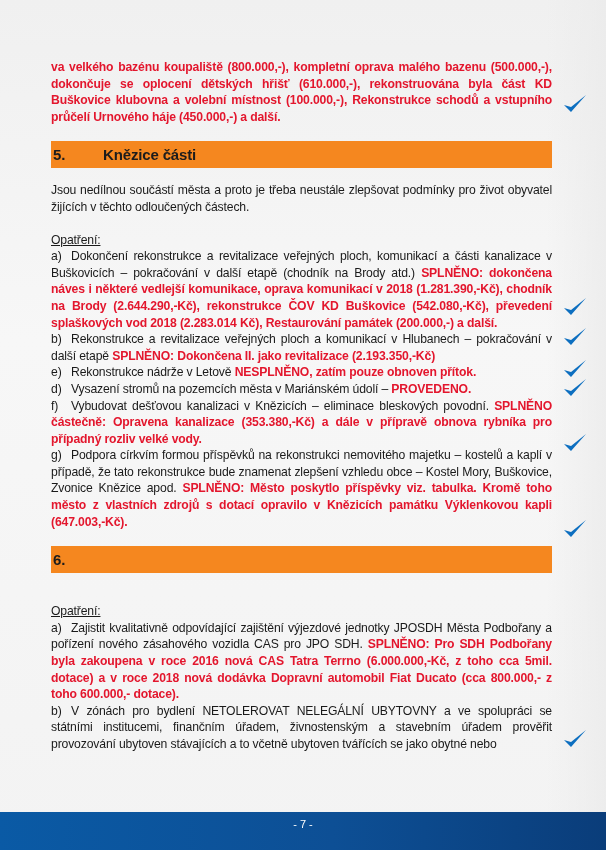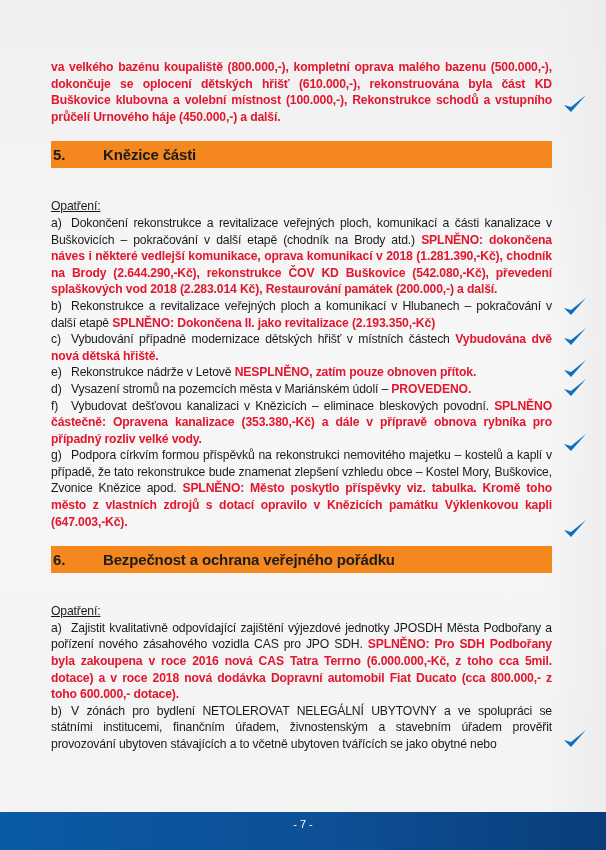--- a/index.html
+++ b/index.html
@@ -53,36 +53,35 @@
   <p class="red">va velkého bazénu koupaliště (800.000,-),  kompletní oprava malého bazenu (500.000,-), dokončuje se oplocení dětských hřišť (610.000,-), rekonstruována byla část KD Buškovice klubovna a volební místnost (100.000,-), Rekonstrukce schodů a vstupního průčelí Urnového háje (450.000,-) a další.</p>
 
   <div class="gap-m"></div>
 
   <div class="heading">
     <span class="num">5.</span>
     <span class="title">Knězice části</span>
   </div>
 
   <div class="gap-s"></div>
+  <p>Jsou nedílnou součástí města a proto je třeba neustále zlepšovat podmínky pro život obyvatel žijících v těchto odloučených částech.</p>
   <div class="gap-m"></div>
   <p><span class="opat">Opatření:</span></p>
 
   <p><span class="item-letter">a)</span><span>Dokončení rekonstrukce a revitalizace veřejných ploch, komunikací a části kanalizace v Buškovicích – pokračování v další etapě (chodník na Brody atd.) </span><span class="red">SPLNĚNO: dokončena náves i některé vedlejší komunikace, oprava komunikací v 2018 (1.281.390,-Kč), chodník na Brody (2.644.290,-Kč), rekonstrukce ČOV KD Buškovice (542.080,-Kč), převedení splaškových vod 2018 (2.283.014 Kč), Restaurování památek (200.000,-) a další.</span></p>
   <p><span class="item-letter">b)</span><span>Rekonstrukce a revitalizace veřejných ploch a komunikací v Hlubanech – pokračování v další etapě </span><span class="red">SPLNĚNO:  Dokončena II. jako revitalizace (2.193.350,-Kč)</span></p>
-  <p><span class="item-letter">c)</span><span>Vybudování případně modernizace dětských hřišť v místních částech </span><span class="red">Vybudována dvě nová dětská hřiště.</span></p>
   <p><span class="item-letter">e)</span><span>Rekonstrukce nádrže  v Letově </span><span class="red">NESPLNĚNO, zatím pouze obnoven přítok.</span></p>
   <p><span class="item-letter">d)</span><span>Vysazení stromů na pozemcích města v Mariánském údolí – </span><span class="red">PROVEDENO.</span></p>
   <p><span class="item-letter">f)</span><span>Vybudovat dešťovou kanalizaci v Knězicích – eliminace bleskových povodní. </span><span class="red">SPLNĚNO částečně: Opravena kanalizace (353.380,-Kč) a dále v přípravě obnova rybníka pro případný rozliv velké vody.</span></p>
   <p><span class="item-letter">g)</span><span>Podpora církvím formou příspěvků na rekonstrukci nemovitého majetku – kostelů a kaplí v případě, že tato rekonstrukce bude znamenat zlepšení vzhledu obce – Kostel Mory, Buškovice, Zvonice Knězice apod. </span><span class="red">SPLNĚNO: Město poskytlo příspěvky viz. tabulka. Kromě toho město z vlastních zdrojů s dotací opravilo v Knězicích památku Výklenkovou kapli (647.003,-Kč).</span></p>
 
   <div class="gap-m"></div>
 
   <div class="heading">
     <span class="num">6.</span>
-    <span class="title">Bezpečnost a ochrana veřejného pořádku</span>
   </div>
 
   <div class="gap-s"></div>
   <div class="gap-m"></div>
   <p><span class="opat">Opatření:</span></p>
 
   <p><span class="item-letter">a)</span><span>Zajistit kvalitativně odpovídající zajištění výjezdové jednotky JPOSDH Města Podbořany a pořízení nového zásahového vozidla CAS pro JPO SDH. </span><span class="red">SPLNĚNO: Pro SDH Podbořany byla zakoupena v roce 2016 nová CAS Tatra Terrno (6.000.000,-Kč, z toho cca 5mil. dotace) a v roce 2018 nová dodávka Dopravní automobil Fiat Ducato (cca 800.000,- z toho 600.000,- dotace).</span></p>
   <p><span class="item-letter">b)</span><span>V zónách pro bydlení NETOLEROVAT NELEGÁLNÍ UBYTOVNY a ve spolupráci se státními institucemi, finančním úřadem, živnostenským a stavebním úřadem prověřit provozování ubytoven stávajících a to včetně ubytoven tvářících se jako obytné nebo</span><span class="red"></span></p>
 </div>
 

